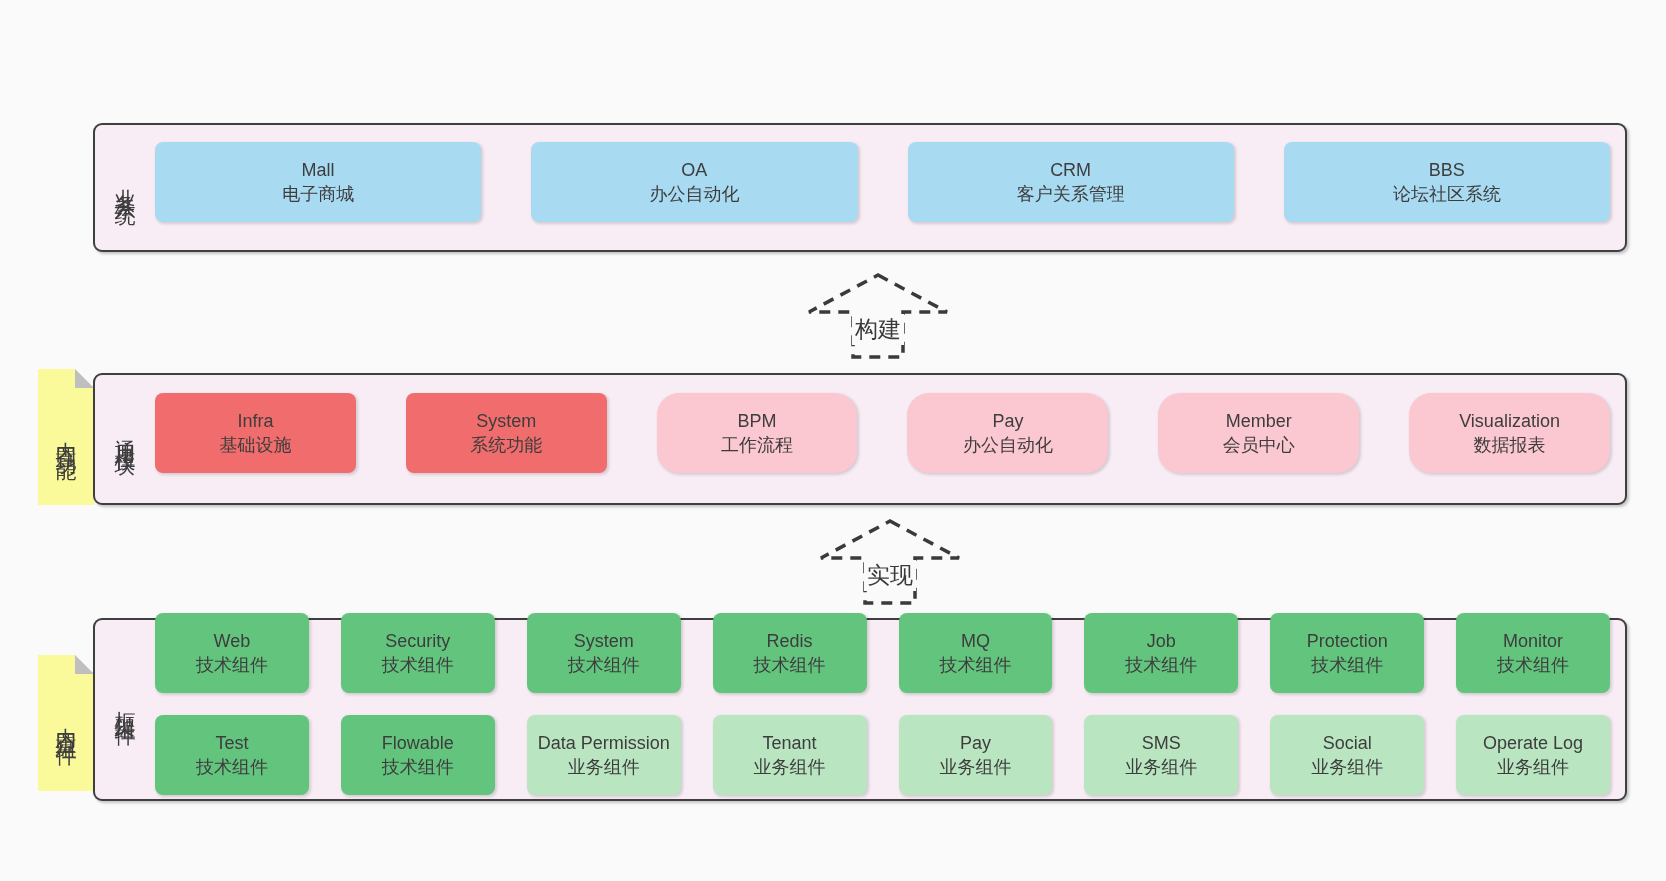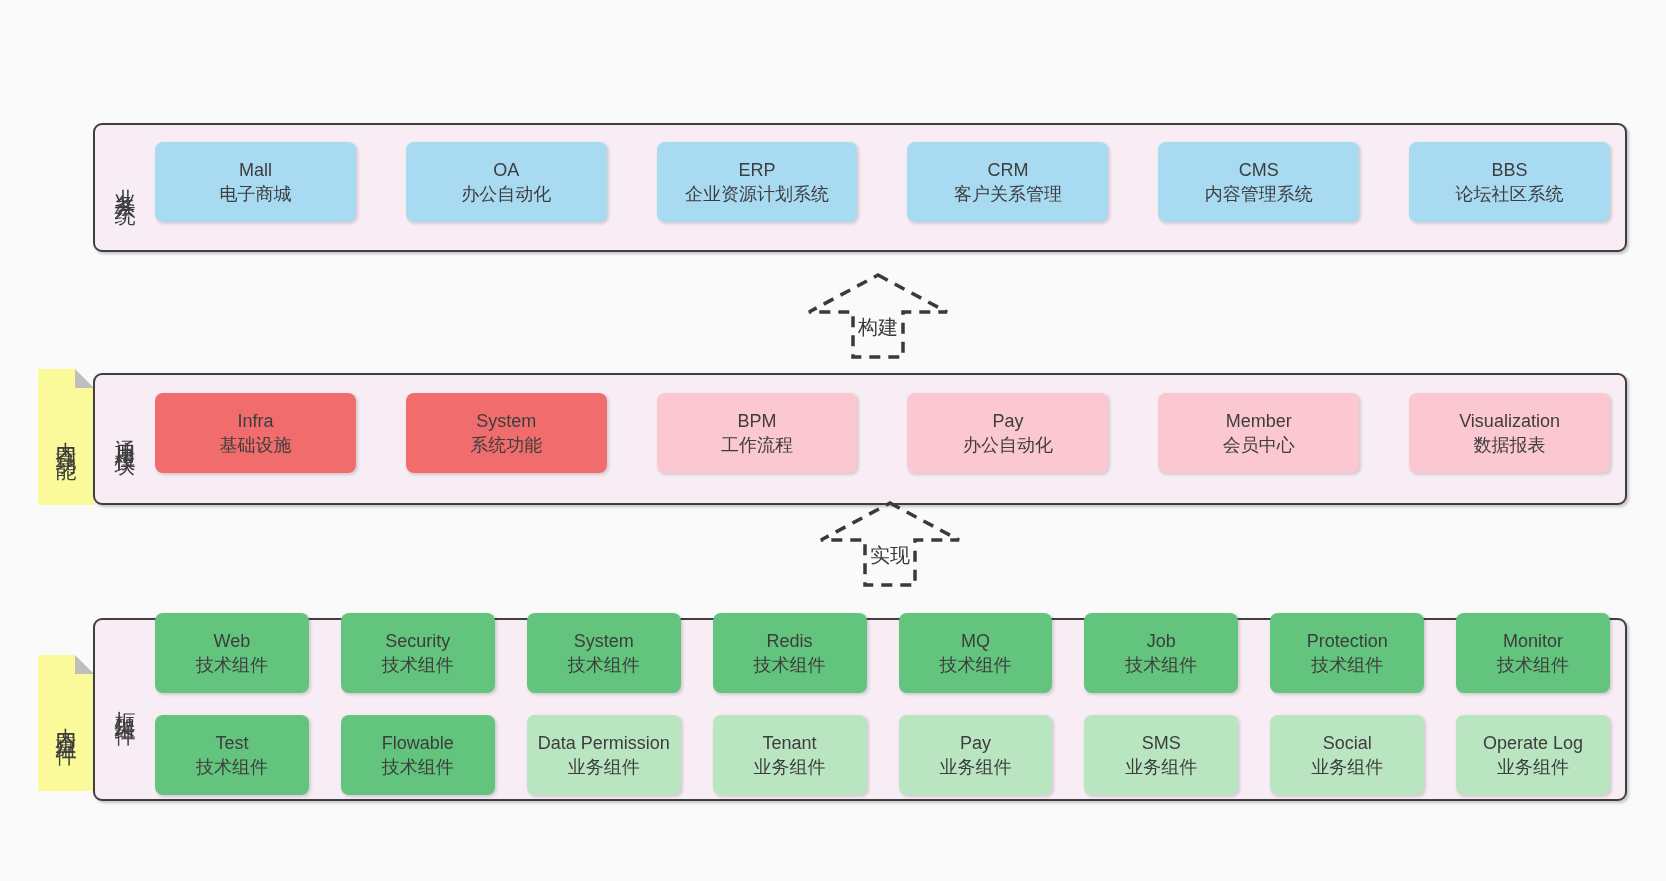--- a/index.html
+++ b/index.html
@@ -46,21 +46,21 @@
   .box-row{display:flex;gap:50px;}
   .band-2 .box-row{gap:32px;}
   .box{
     flex:1;height:80px;border-radius:8px;
     display:flex;flex-direction:column;align-items:center;justify-content:center;
     font-size:18px;line-height:24px;text-align:center;
     box-shadow:1.5px 1.5px 3px rgba(0,0,0,0.14);
   }
   .box.blue{background:var(--blue);}
   .box.red{background:var(--red);}
-  .box.pink{background:var(--pink);}
+  .box.pink{background:var(--pink);border-radius:22px;}
   .box.green{background:var(--green);}
   .box.light-green{background:var(--light-green);}
 
   
   .note{position:absolute;left:38px;width:56px;height:136px;z-index:0;}
   .note-1{top:369px;}
   .note-2{top:655px;}
   .note-bg{
     position:absolute;inset:0;background:var(--note-yellow);
     clip-path:polygon(0 0,calc(100% - 19px) 0,100% 19px,100% 100%,0 100%);
@@ -74,30 +74,30 @@
   .note-text{
     position:relative;height:100%;width:100%;
     display:flex;align-items:center;justify-content:center;
     writing-mode:vertical-lr;text-orientation:upright;
     font-size:21px;letter-spacing:6px;color:var(--text);
   }
 
   
   .arrow{position:absolute;width:144px;height:88px;z-index:1;}
   .arrow-1{left:806px;top:272px;}
-  .arrow-2{left:818px;top:500px;}
+  .arrow-2{left:818px;top:518px;}
   .arrow svg{position:absolute;inset:0;overflow:visible;}
   .arrow path{
     fill:none;stroke:#3a3a3a;stroke-width:3.5;
     stroke-dasharray:11 8;stroke-linejoin:miter;
   }
   .arrow-label{
     position:absolute;left:50%;top:42px;transform:translateX(-50%);
     background:var(--page-bg);
-    font-size:20px;padding:0 3px;white-space:nowrap;
+    font-size:23px;padding:0 3px;white-space:nowrap;
     color:#3a3a3a;
   }
 </style>
 </head>
 <body>
 
 <div class="canvas">
 
   <section class="band band-0">
     <div class="vlabel">业务系统</div>
@@ -105,30 +105,22 @@
         <div class="box-row">
           <div class="box blue">
             <div class="box-title">Mall</div>
             <div class="box-sub">电子商城</div>
           </div>
           <div class="box blue">
             <div class="box-title">OA</div>
             <div class="box-sub">办公自动化</div>
           </div>
           <div class="box blue">
-            <div class="box-title">ERP</div>
-            <div class="box-sub">企业资源计划系统</div>
-          </div>
-          <div class="box blue">
             <div class="box-title">CRM</div>
             <div class="box-sub">客户关系管理</div>
-          </div>
-          <div class="box blue">
-            <div class="box-title">CMS</div>
-            <div class="box-sub">内容管理系统</div>
           </div>
           <div class="box blue">
             <div class="box-title">BBS</div>
             <div class="box-sub">论坛社区系统</div>
           </div>
         </div>
       </div>
   </section>
 
   <div class="arrow arrow-1">

